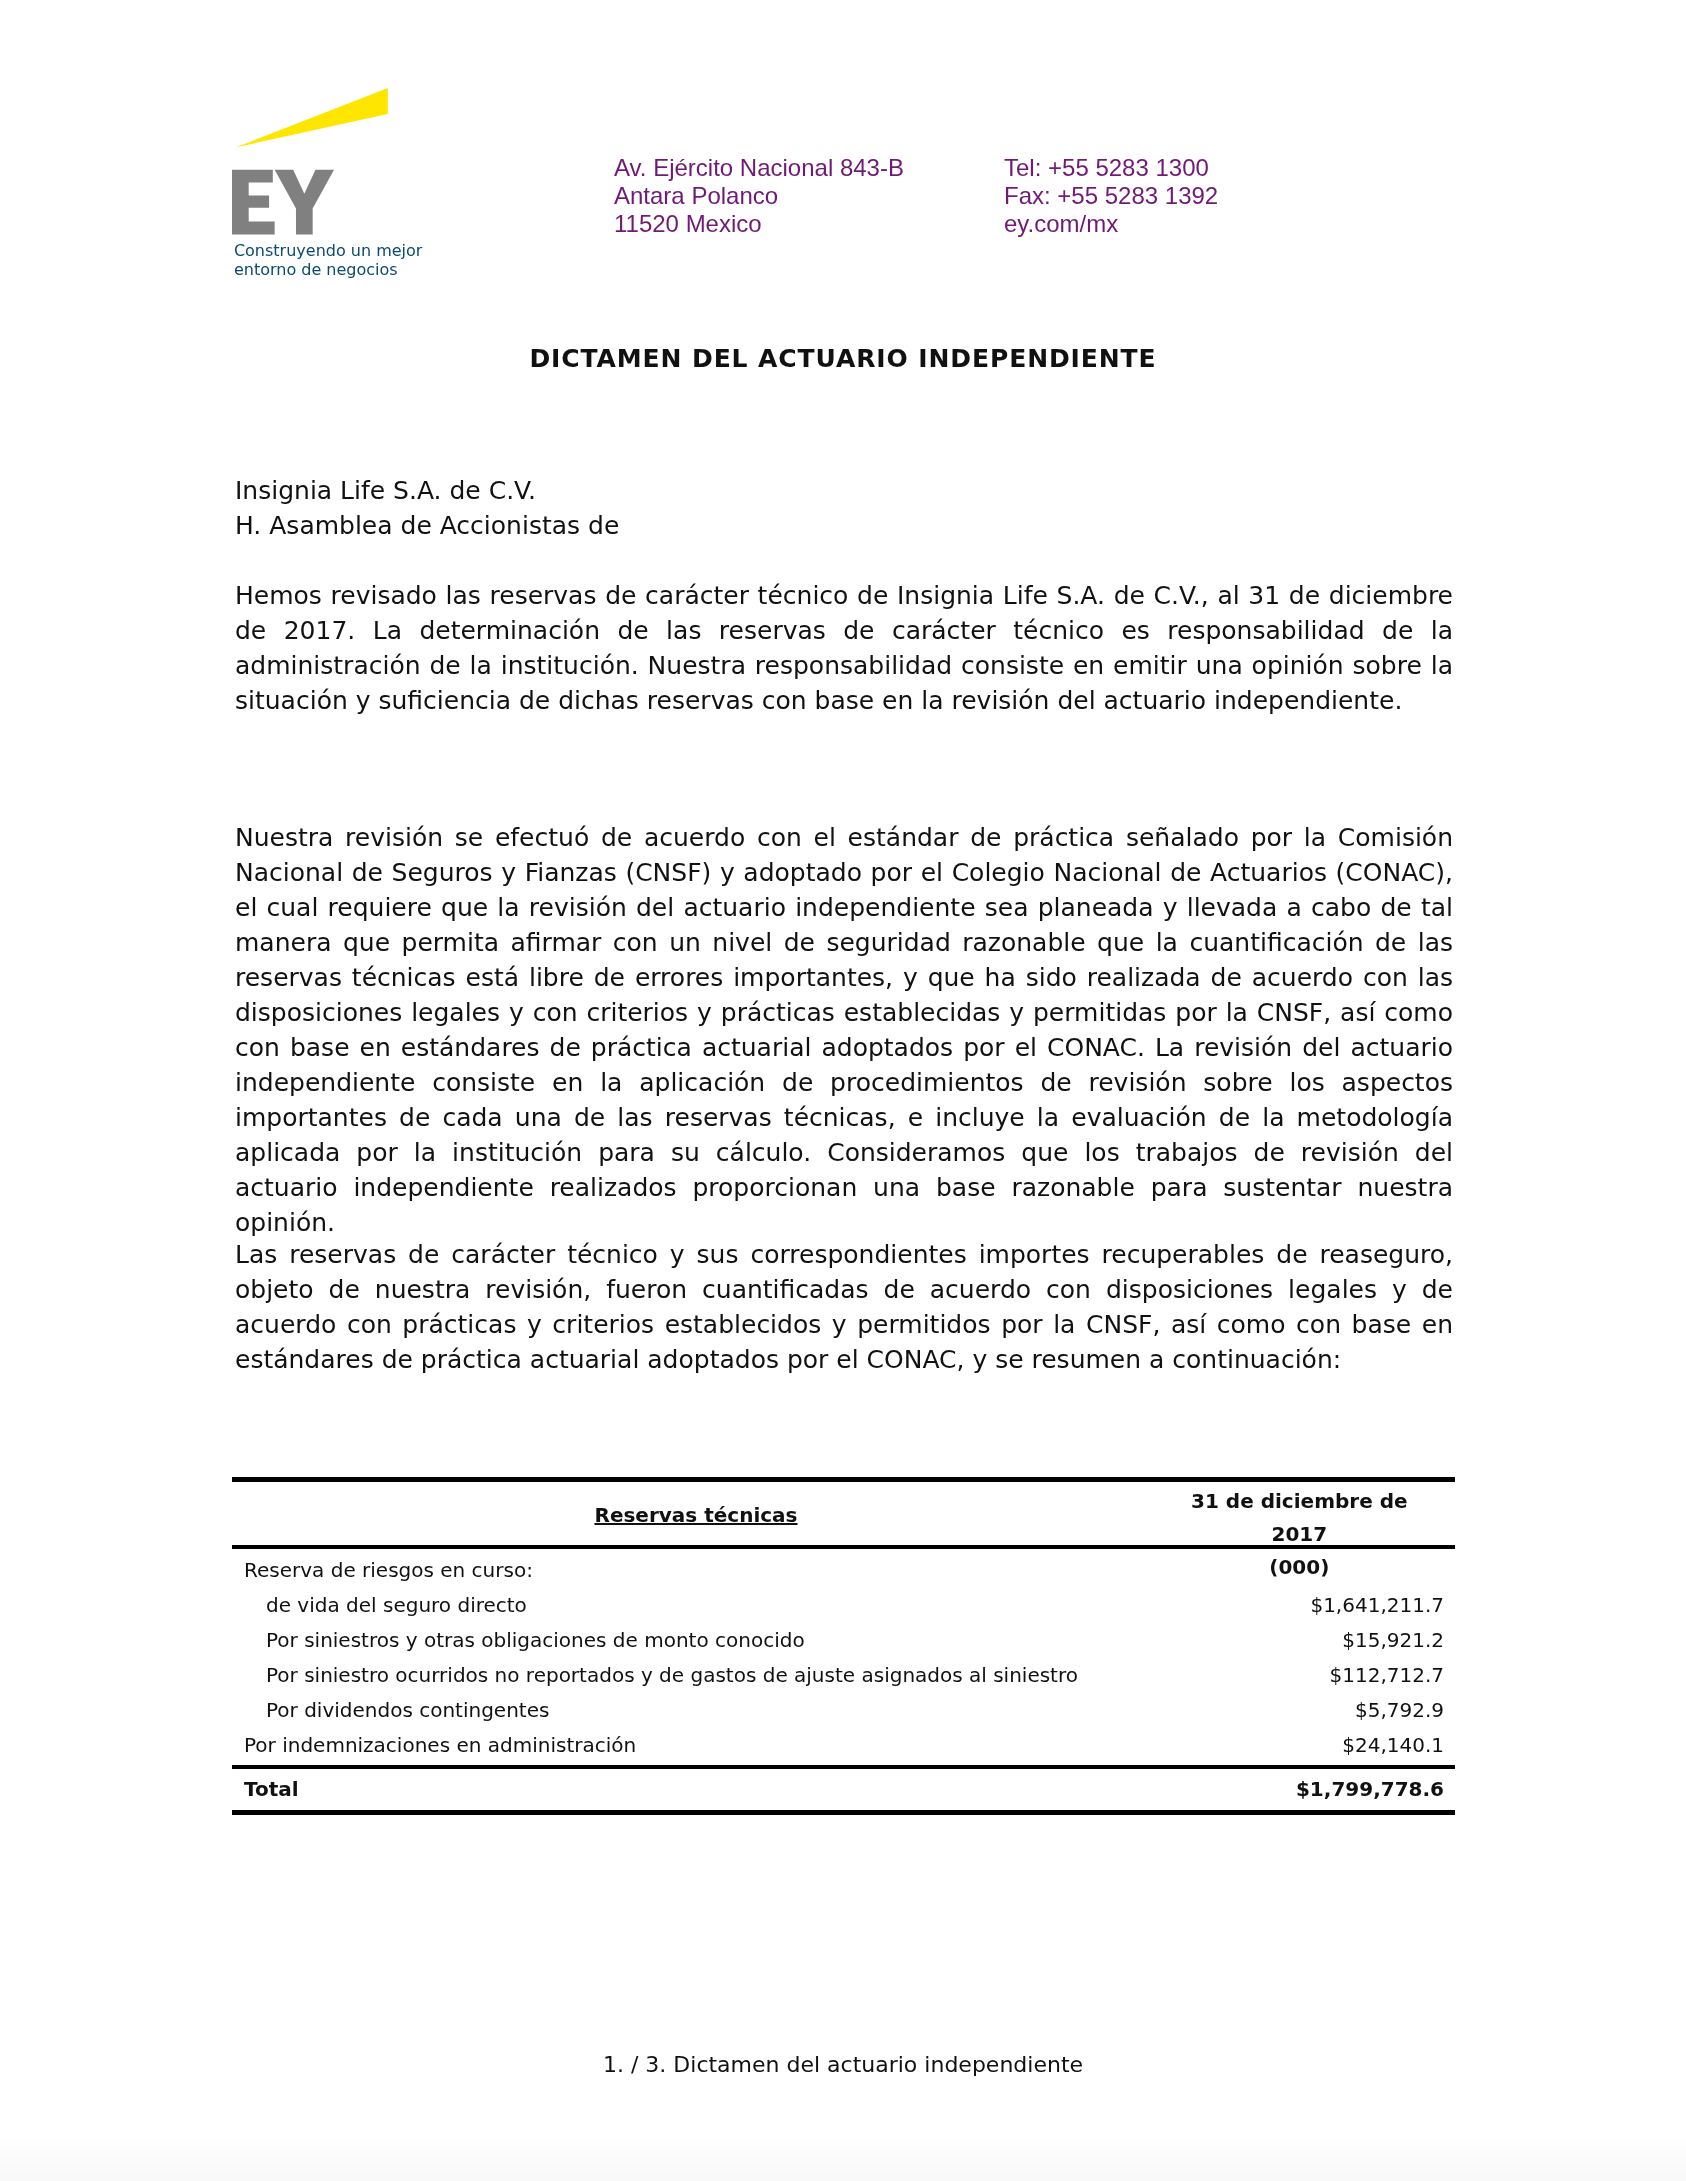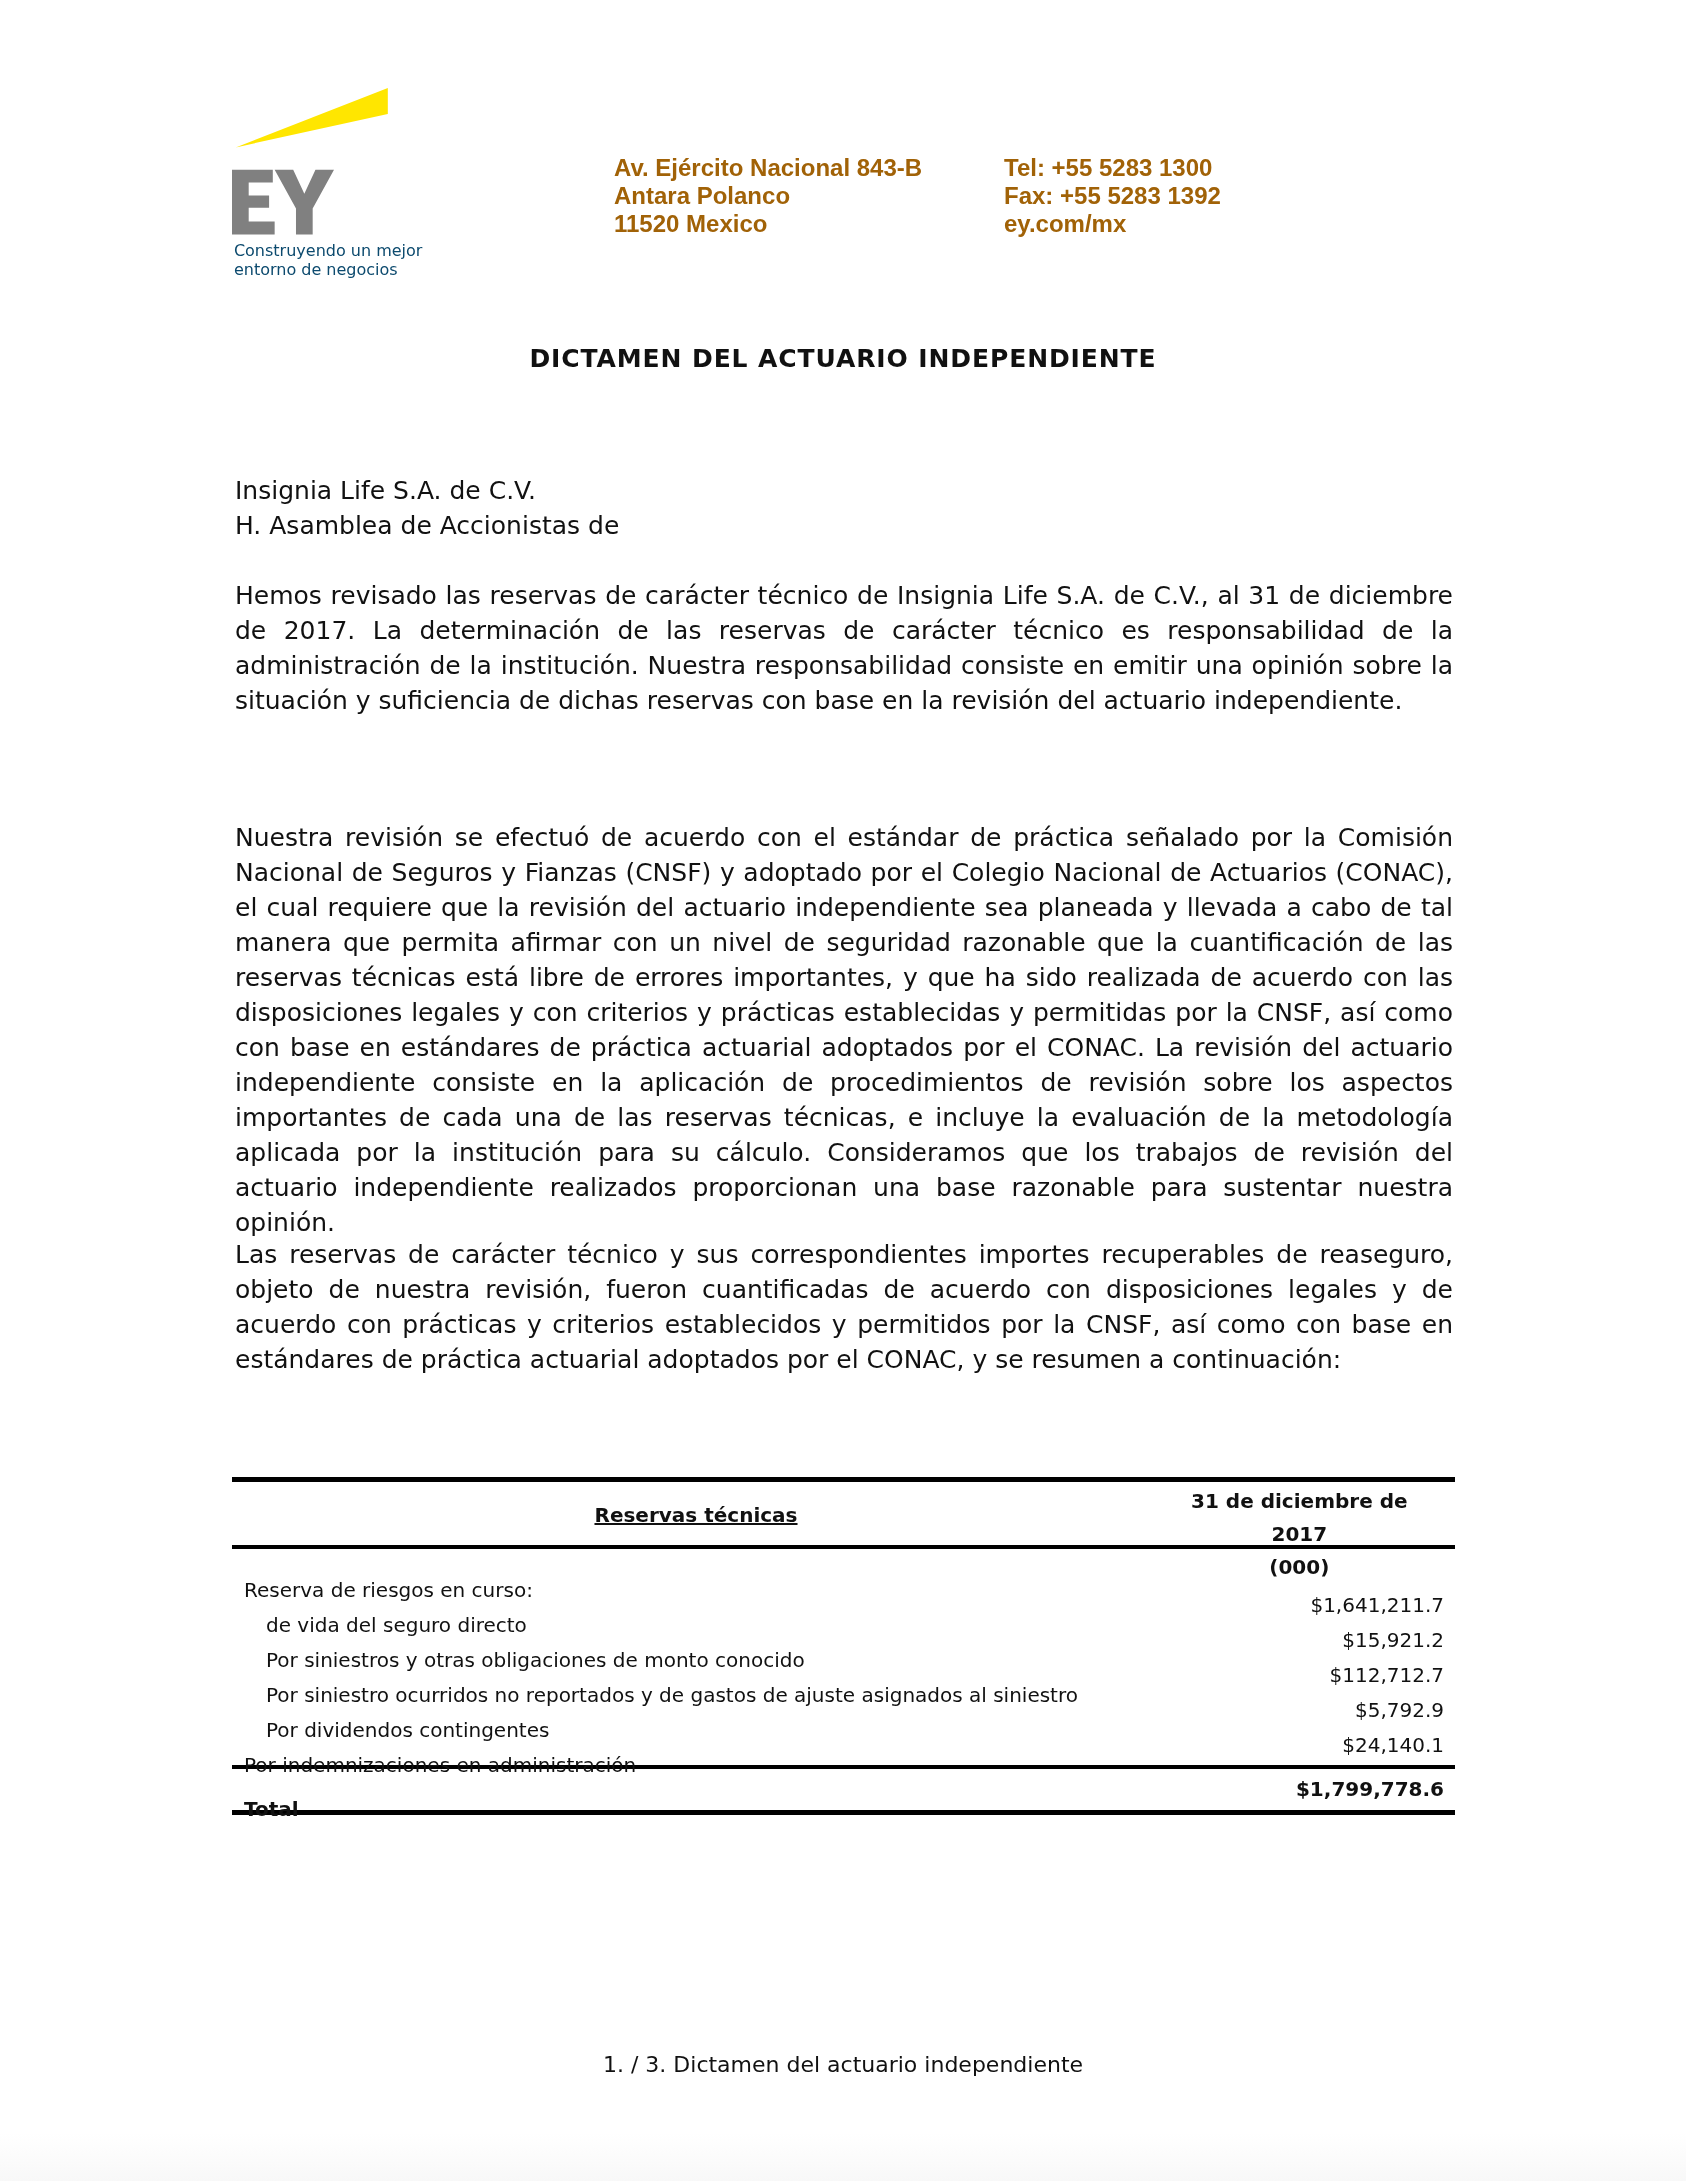--- a/index.html
+++ b/index.html
@@ -7,41 +7,41 @@
       width: 1686px; height: 2182px; position: relative; overflow: hidden;
       background: linear-gradient(to bottom, #ffffff 0, #ffffff 2133px, #f8f8f8 2182px);
       font-family: "DejaVu Sans", sans-serif; color: #111;
     }
     .abs { position: absolute; }
     
     #logo { left: 232px; top: 86px; width: 204px; height: 199px; }
     #logo svg { display: block; }
     .tagline { position: absolute; left: 1.9px; top: 156px; font-size: 16px; line-height: 18.6px; color: #0c4a6e; font-family: "DejaVu Sans", sans-serif; }
     
-    .addr { font-family: "Liberation Sans", sans-serif; font-size: 24px; line-height: 28px; color: #a16207; font-weight: bold; }
+    .addr { font-family: "Liberation Sans", sans-serif; font-size: 24px; line-height: 28px; color: #701a75; }
     #addr-left { left: 614px; top: 154px; }
     #addr-right { left: 1004px; top: 154px; }
     .addr div { white-space: nowrap; }
     
     #doc-title { left: 0; width: 1686px; top: 334px; text-align: center; font-weight: bold; font-size: 25px; letter-spacing: 0.9px; margin-top: 10px; }
     
     .txt { left: 235px; width: 1218px; font-size: 25px; line-height: 35px; text-align: justify; }
     .txt p { margin: 0; }
     #addressee { top: 473px; }
     #para1 { top: 578px; }
     #para2 { top: 820px; }
     #para3 { top: 1237px; }
     
     #reserves-table { left: 232px; width: 1223px; top: 1477px; font-size: 20px; }
     .rule-thick { height: 4.6px; background: #000; }
     .thead { position: relative; height: 63px; }
     .th-label { position: absolute; left: 0; width: 928px; top: 21.3px; text-align: center; font-weight: bold; text-decoration: underline; }
     .th-date { position: absolute; right: 16.7px; width: 278px; top: 3.7px; text-align: center; font-weight: bold; line-height: 33px; }
     .row { position: relative; height: 35px; line-height: 35px; white-space: nowrap; }
-    .row .lbl { position: absolute; left: 12px; margin-top: 20px; }
+    .row .lbl { position: absolute; left: 12px; }
     .row.indent .lbl { left: 34px; }
     .row .val { position: absolute; right: 11px; }
     .row.total { font-weight: bold; height: 41px; line-height: 41px; }
     .tbody { padding-top: 3.7px; padding-bottom: 1.9px; }
     
     #page-footer { left: 0; width: 1686px; top: 2052px; text-align: center; font-size: 22px; }
   </style>
 </head>
 <body>
 

